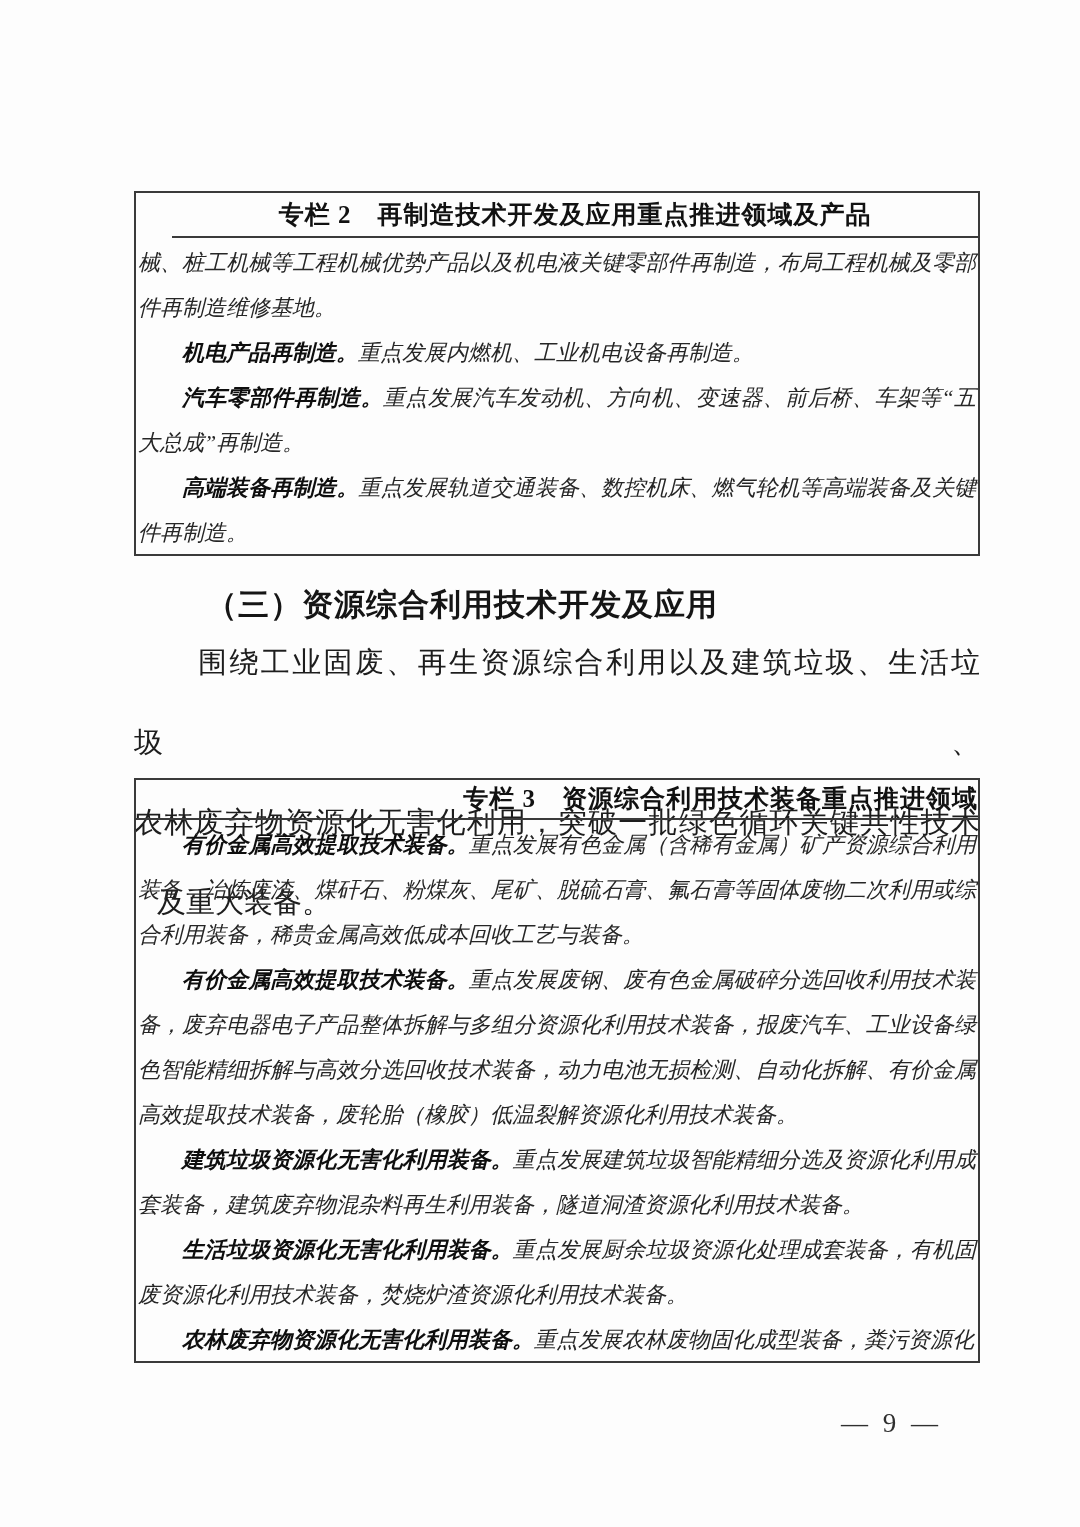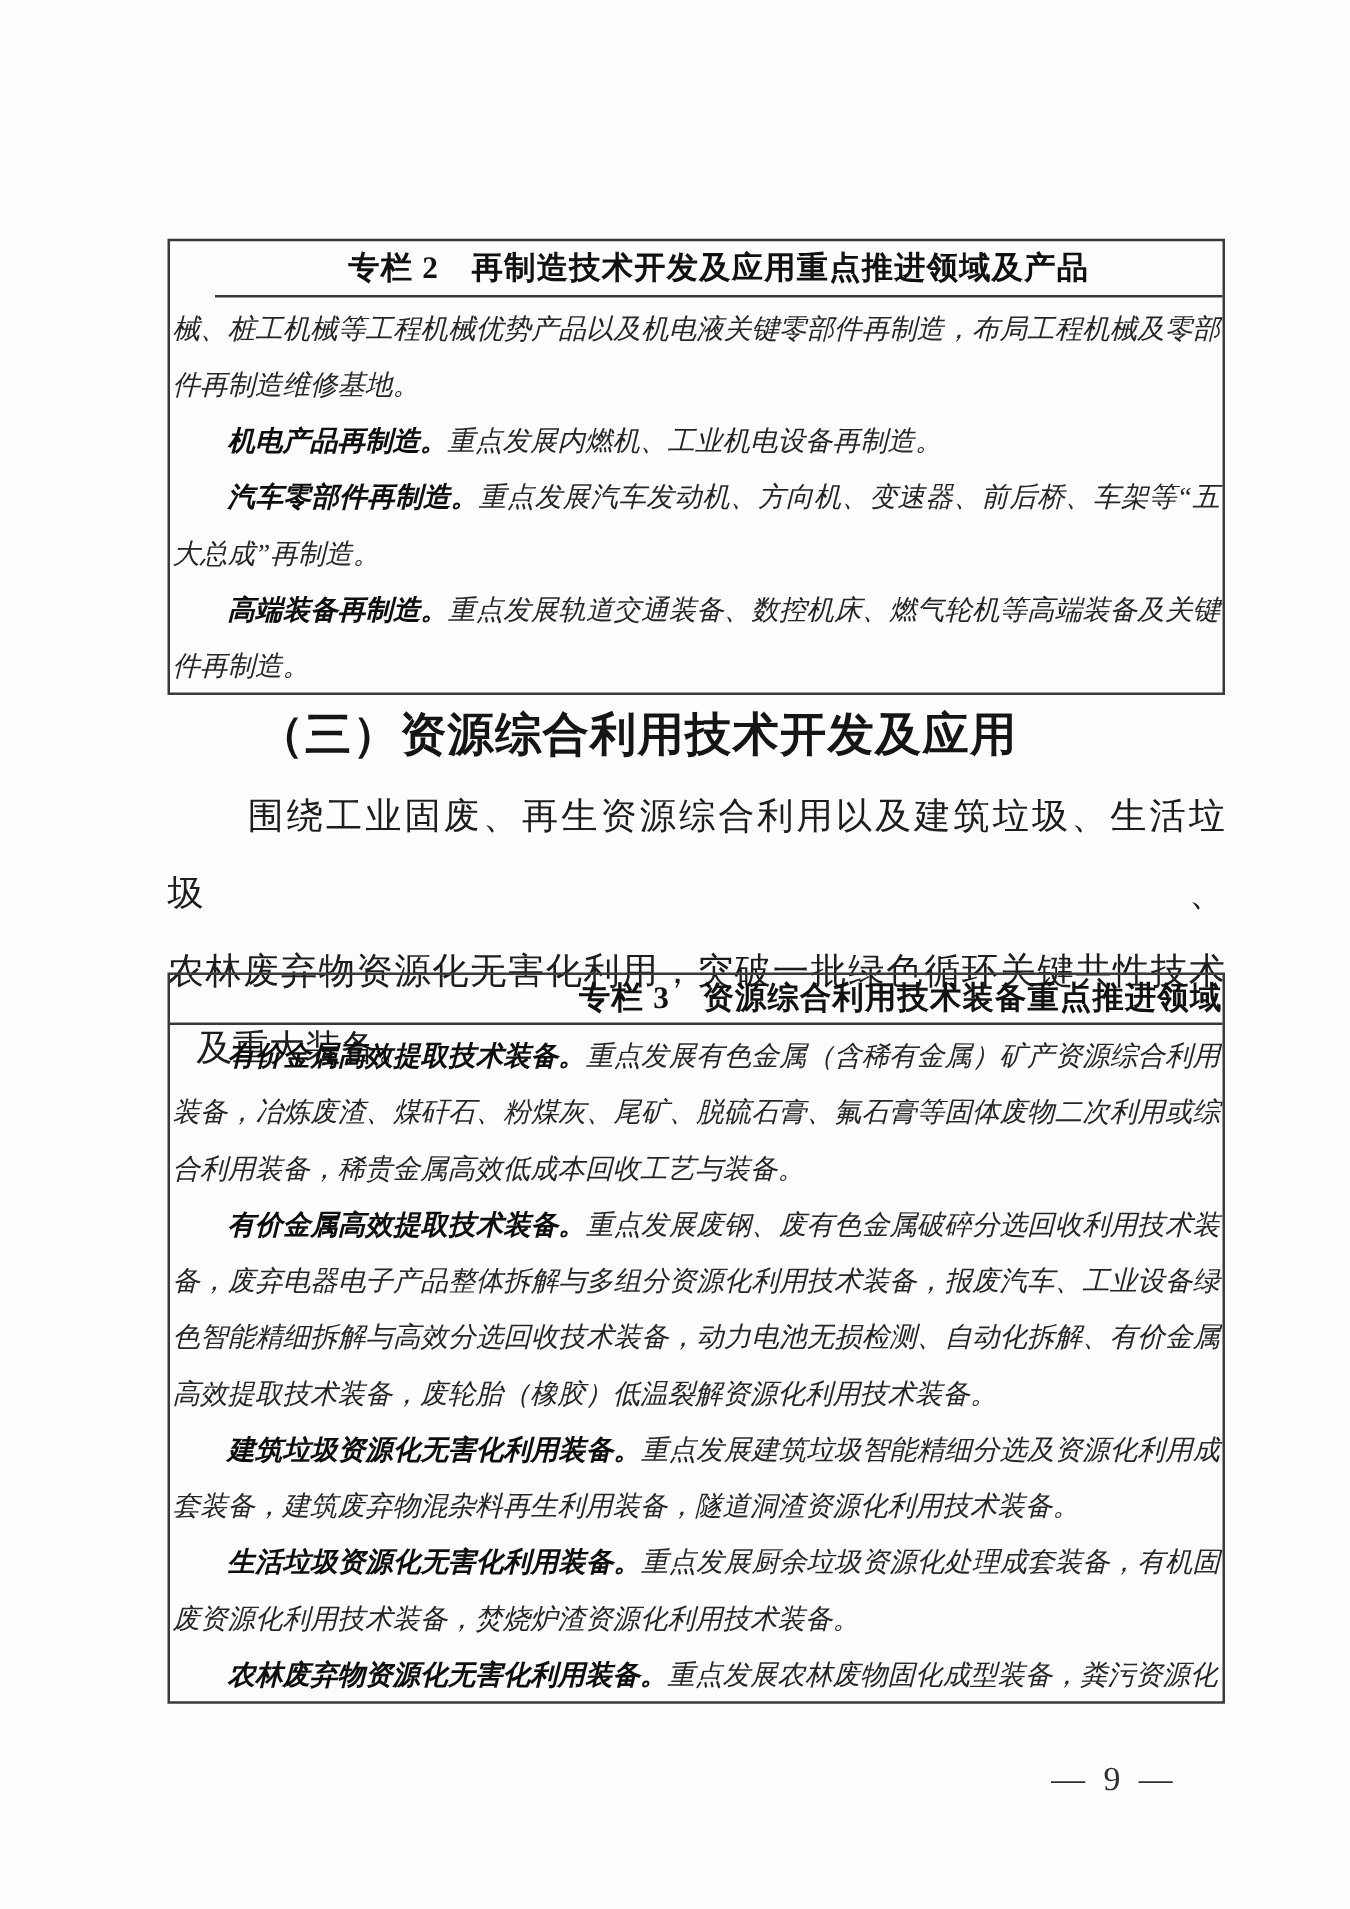--- a/index.html
+++ b/index.html
@@ -52,38 +52,38 @@
   .panel-body p.cont {
     text-indent: 0;
   }
   .lead {
     font-weight: 700;
     color: #0e0e0e;
   }
   .section-heading {
     position: absolute;
     left: 134px;
-    top: 568px;
+    top: 584px;
     width: 846px;
-    font-size: 37px;
+    font-size: 31px;
     font-weight: 700;
     color: #151515;
     text-indent: 72px;
     letter-spacing: 1px;
     line-height: 42px;
     margin: 0;
   }
   .intro {
     position: absolute;
     left: 134px;
     top: 622px;
     width: 846px;
     font-size: 29px;
     color: #1d1d1d;
-    line-height: 62px;
+    line-height: 80px;
   }
   .intro .jline {
     text-align: justify;
     text-align-last: justify;
     text-justify: inter-character;
   }
   .intro .first-line { text-indent: 64px; }
   .intro .last-line { text-align: left; text-align-last: left; padding-left: 23px; }
   .page-number {
     position: absolute;

